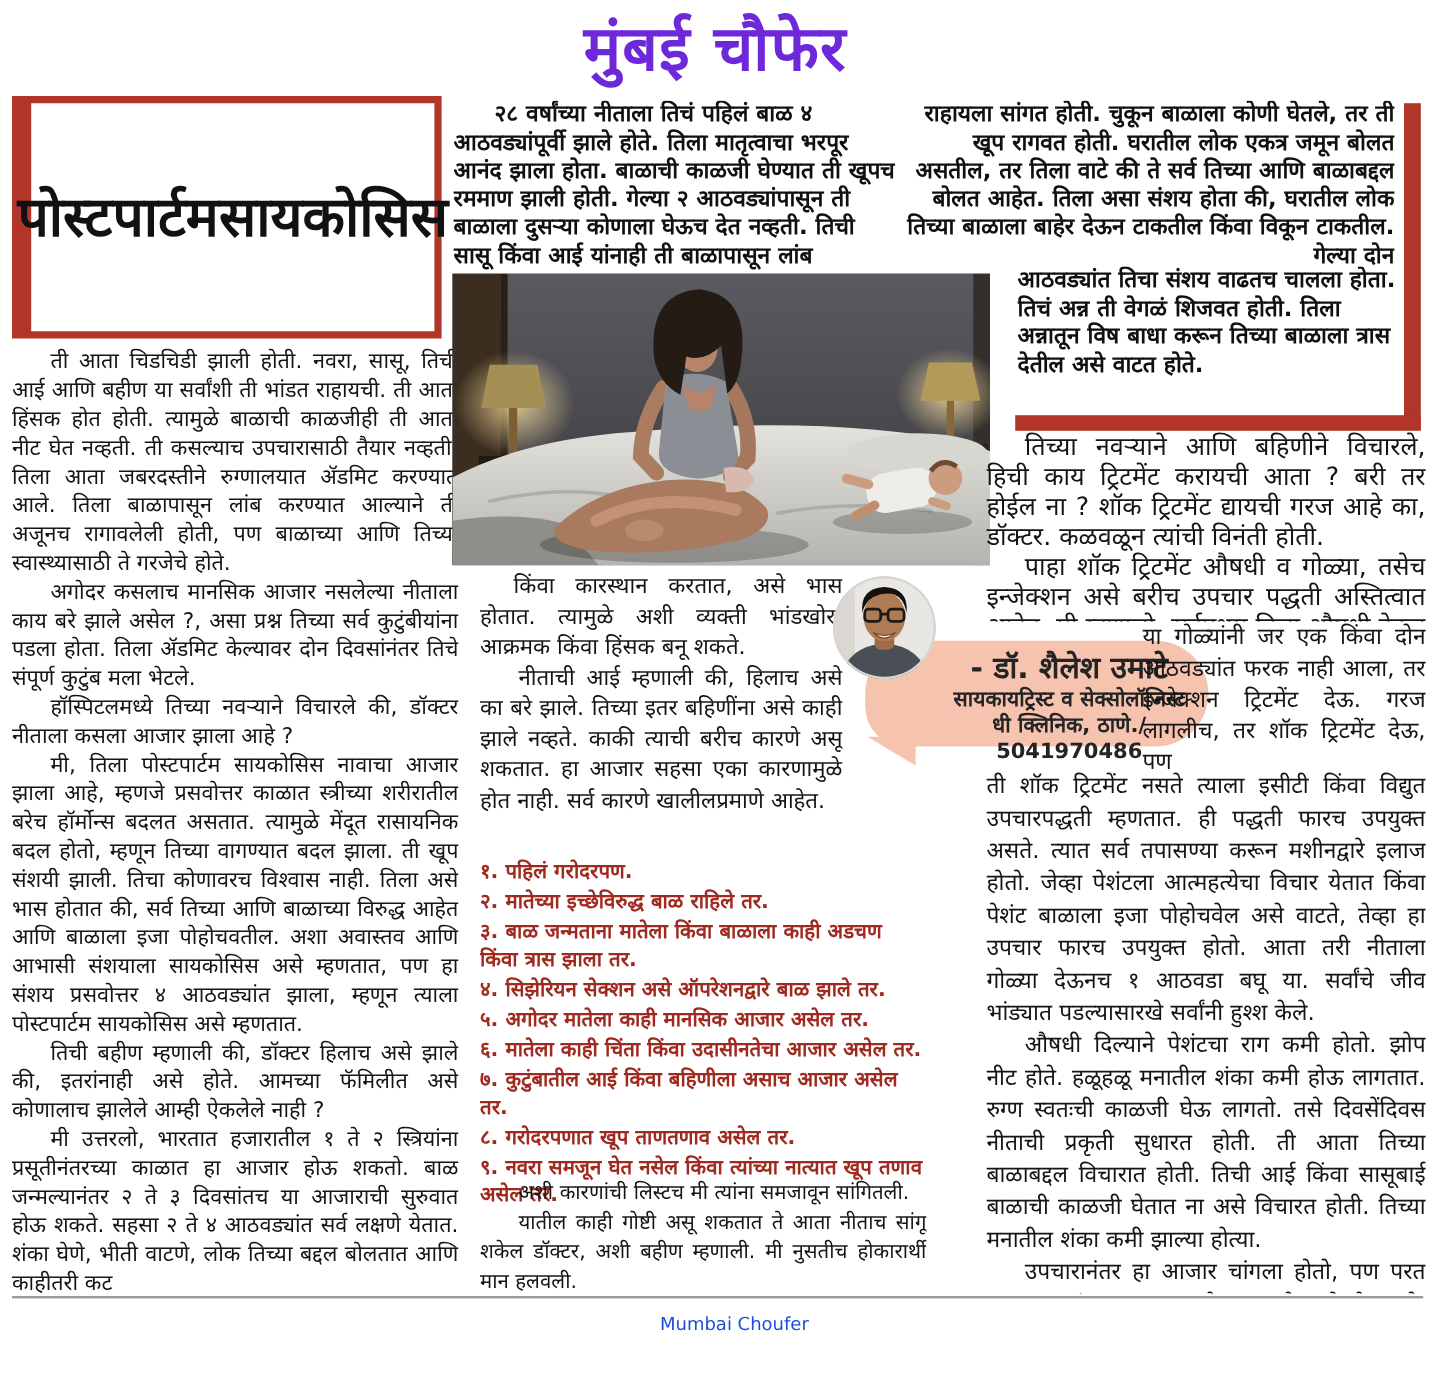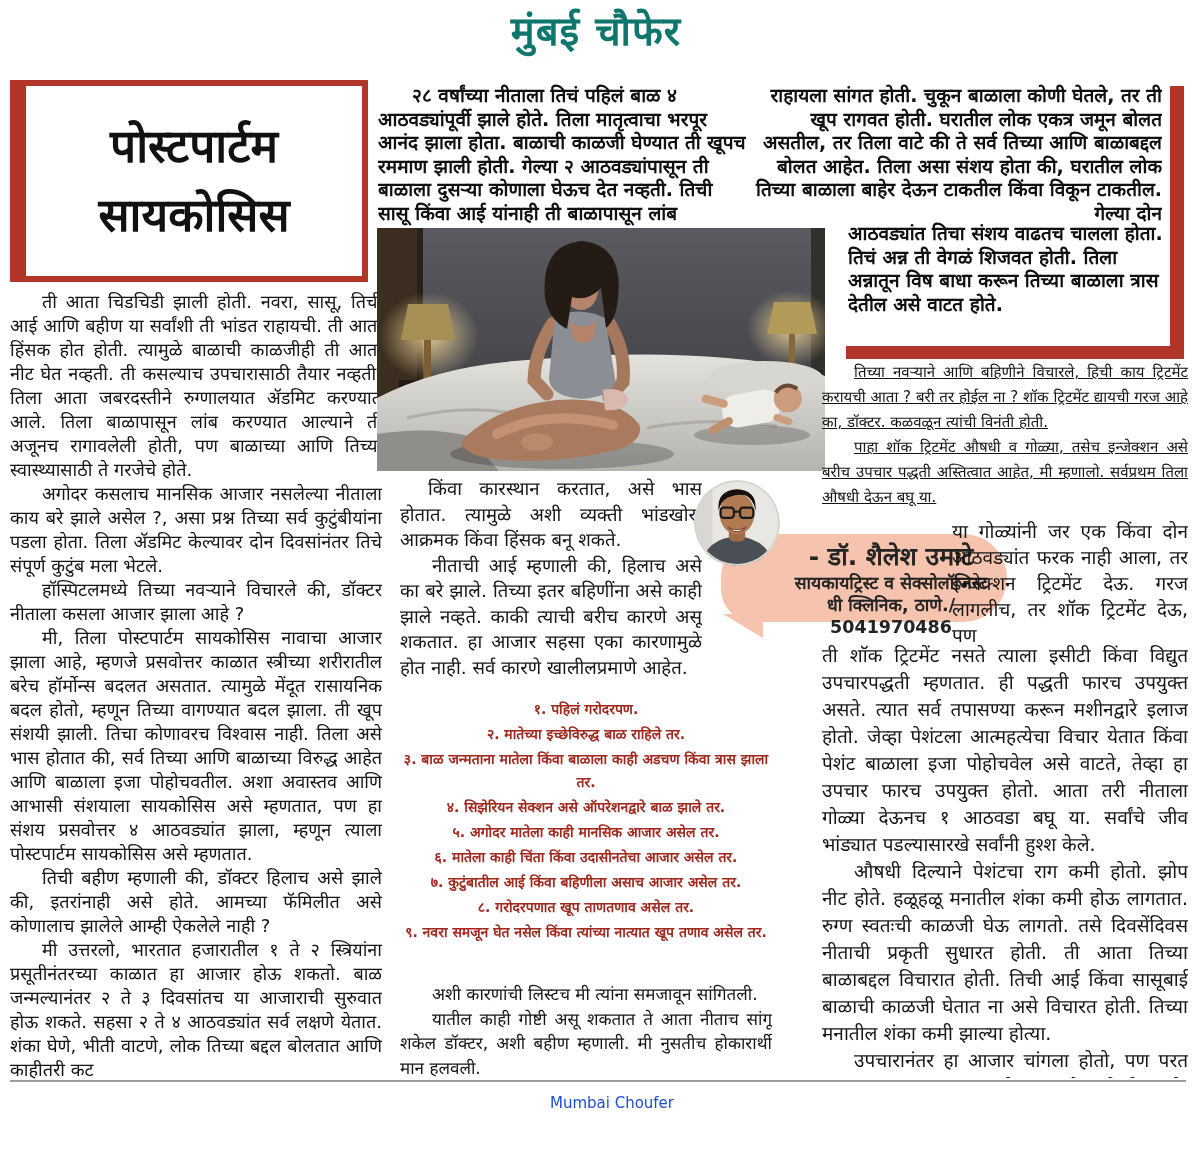--- a/index.html
+++ b/index.html
@@ -1,48 +1,48 @@
 <!DOCTYPE html>
 <html><head>
 <meta charset="utf-8">
 <style>
   html,body{margin:0;padding:0;background:#ffffff;}
   .page{position:relative;width:1192px;height:1163px;background:#ffffff;overflow:hidden;
         font-family:"DejaVu Sans","Liberation Sans",sans-serif;color:#141414;}
   .masthead{position:absolute;top:2px;left:0;width:100%;text-align:center;
-        font-size:40px;font-weight:bold;color:#0f766e;letter-spacing:1px;margin:0;}
+        font-size:52px;font-weight:bold;color:#6d28d9;letter-spacing:1px;margin:0;}
   .headline-box{position:absolute;left:10px;top:80px;width:358px;height:202px;box-sizing:border-box;
         border:6px solid #b13528;border-left:16px solid #b13528;background:#fff;
-        display:flex;flex-direction:column;align-items:center;justify-content:center;}
+        display:flex;flex-direction:row;align-items:center;justify-content:center;}
   .headline-line{font-size:46px;font-weight:bold;color:#111;line-height:1.5;}
   .textblock{position:absolute;overflow:hidden;text-align:justify;}
   .textblock p{margin:0;text-indent:32px;}
   .left-col{left:10px;top:290px;width:372px;height:792px;font-size:18px;line-height:24px;}
   .intro{position:absolute;overflow:hidden;font-weight:bold;font-size:19px;line-height:23.5px;color:#101010;text-align:left;}
   .intro1{left:378px;top:84px;width:368px;height:142px;text-indent:34px;}
   .intro2{left:752px;top:84px;width:410px;height:140px;text-align:right;}
   .intro3{left:848px;top:222px;width:316px;height:124px;}
   .red-vbar{position:absolute;left:1170px;top:86px;width:14px;height:272px;background:#b13528;}
   .red-hbar{position:absolute;left:846px;top:346px;width:338px;height:13px;background:#b13528;}
   .photo{position:absolute;left:377px;top:228px;width:448px;height:243px;overflow:hidden;background:#3a3a3e;}
   .mid1{left:400px;top:476px;width:302px;height:206px;font-size:18.5px;line-height:25.5px;}
-  .causes{position:absolute;left:400px;top:698px;width:372px;height:298px;overflow:hidden;
-        color:#a02a20;font-weight:bold;font-size:14px;line-height:23px;text-align:center;}
+  .causes{position:absolute;left:400px;top:716px;width:372px;height:298px;overflow:hidden;
+        color:#a02a20;font-weight:bold;font-size:17px;line-height:23px;}
   .causes div{margin-bottom:2px;}
   .mid2{left:400px;top:982px;width:372px;height:98px;font-size:17px;line-height:24.5px;}
   .bubble{position:absolute;left:700px;top:534px;width:286px;height:88px;background:#f6c3ae;
         border-radius:48px 48px 48px 36px;text-align:center;box-sizing:border-box;
         padding:8px 10px 6px 64px;color:#242424;margin-left:21px;}
   .bubble-tail{position:absolute;left:2px;bottom:-16px;width:0;height:0;
         border-right:40px solid #f6c3ae;border-bottom:24px solid transparent;}
   .author-name{font-size:25px;font-weight:bold;line-height:30px;}
   .author-title{font-size:17.5px;font-weight:bold;line-height:22px;}
   .author-clinic{font-size:17.5px;font-weight:bold;line-height:22px;}
   .author-photo{position:absolute;left:694px;top:480px;width:86px;height:86px;border-radius:50%;overflow:hidden;}
-  .right-a{left:822px;top:360px;width:366px;height:158px;font-size:15px;line-height:25px;text-decoration:underline;}
+  .right-a{left:822px;top:360px;width:366px;height:158px;font-size:21px;line-height:25px;}
   .right-b{left:952px;top:518px;width:236px;height:124px;font-size:19px;line-height:26px;}
   .right-b p{text-indent:0;}
   .right-c{left:822px;top:642px;width:366px;height:436px;font-size:19px;line-height:27px;}
   .right-c p.cont{text-indent:0;}
   .footer-rule{position:absolute;left:10px;top:1080px;width:1176px;height:2px;background:#9b9b9b;}
   .footer-line{position:absolute;left:16px;width:100%;text-align:center;font-size:15px;color:#1d4ed8;}
   .footer1{top:1094px;}
   .footer2{top:1122px;}
 </style>
 </head>

